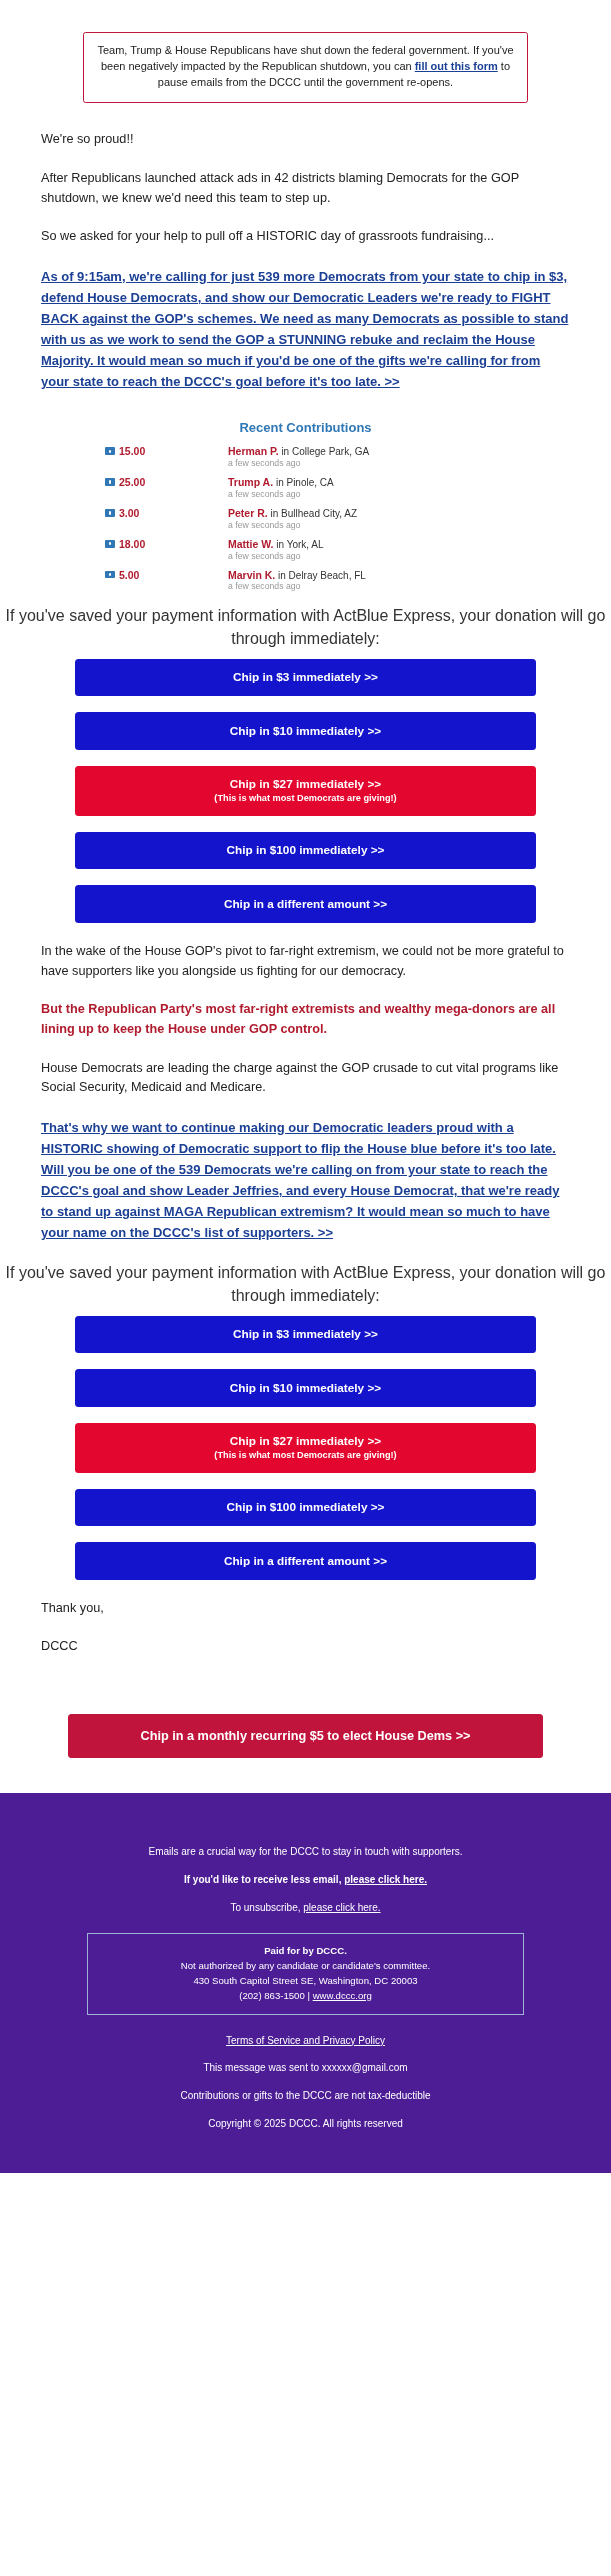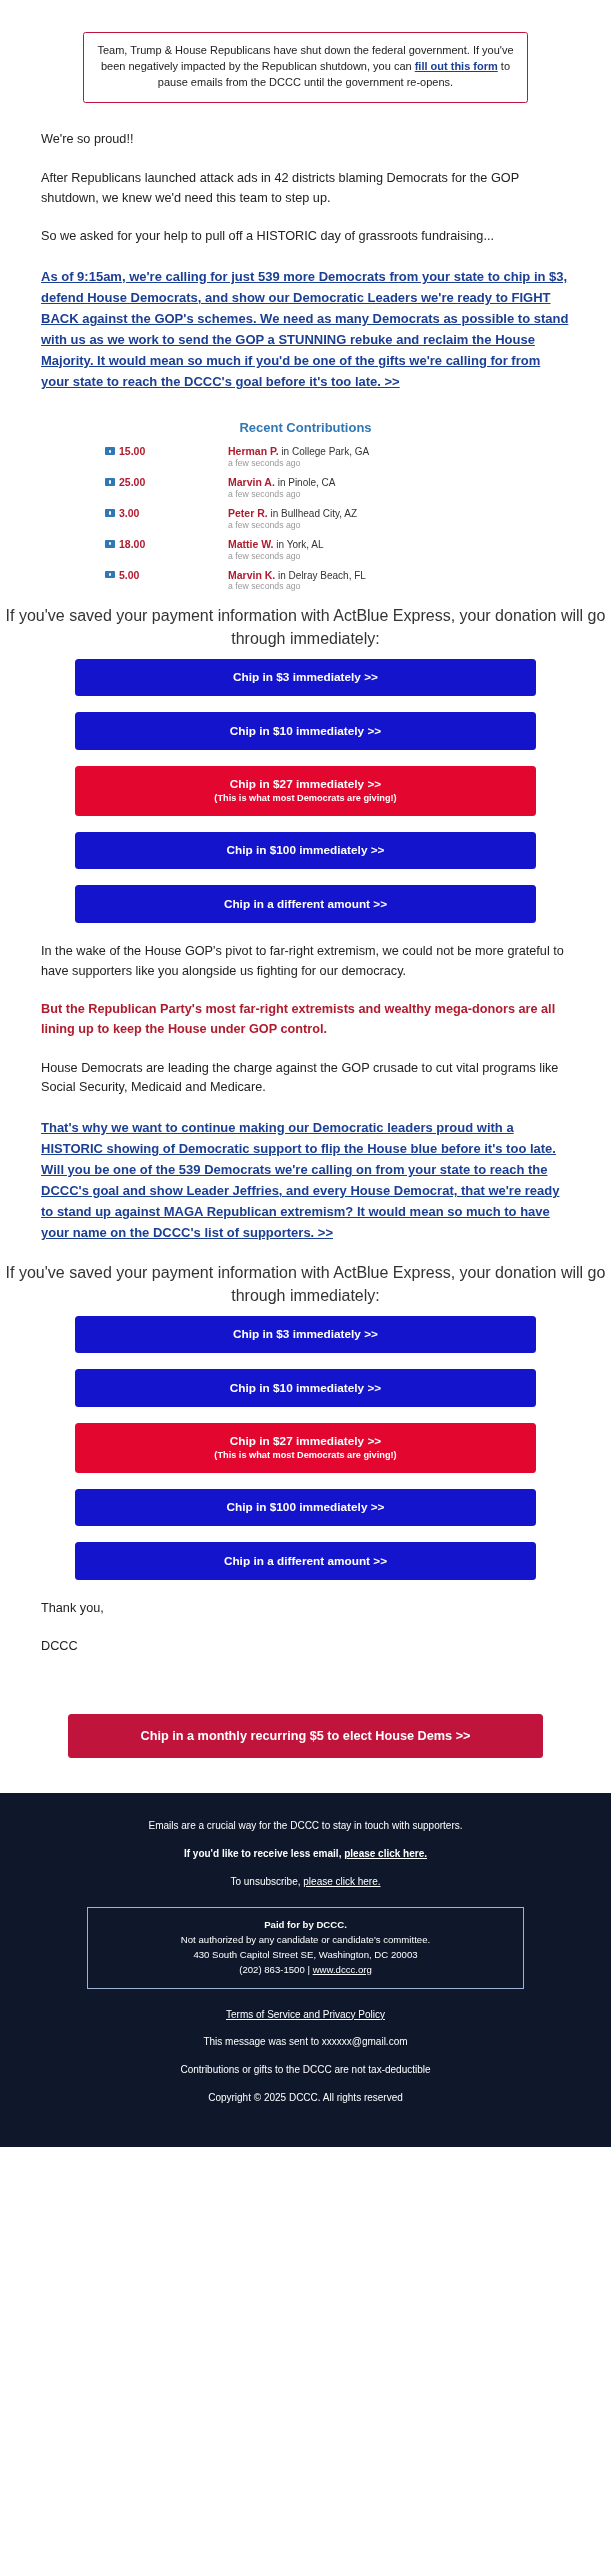--- a/index.html
+++ b/index.html
@@ -185,23 +185,23 @@
     font-weight: bold;
     font-size: 12.7px;
     padding: 15px 8.7px;
     border-radius: 3.5px;
     border: none;
     cursor: pointer;
     font-family: "Liberation Sans", sans-serif;
   }
   
   .footer {
-    background: #0f172a;
+    background: #4c1d95;
     color: #ffffff;
-    padding: 13px 52px 30px 52px;
+    padding: 39px 52px 30px 52px;
     box-sizing: border-box;
     text-align: center;
     font-size: 10px;
     line-height: 1.55;
   }
   .footer a {
     color: #ffffff;
     text-decoration: underline;
   }
   .footer p {
@@ -251,21 +251,21 @@
         <div class="contrib-time">a few seconds ago</div>
       </div>
     </div>
 
     <div class="contrib-row">
       <div class="contrib-amt">
         <span class="bill-icon"></span>
         <span>25.00</span>
       </div>
       <div class="contrib-person">
-        <span class="contrib-name">Marvin A.</span>
+        <span class="contrib-name">Trump A.</span>
         <span class="contrib-loc">in Pinole, CA</span>
         <div class="contrib-time">a few seconds ago</div>
       </div>
     </div>
 
     <div class="contrib-row">
       <div class="contrib-amt">
         <span class="bill-icon"></span>
         <span>3.00</span>
       </div>

